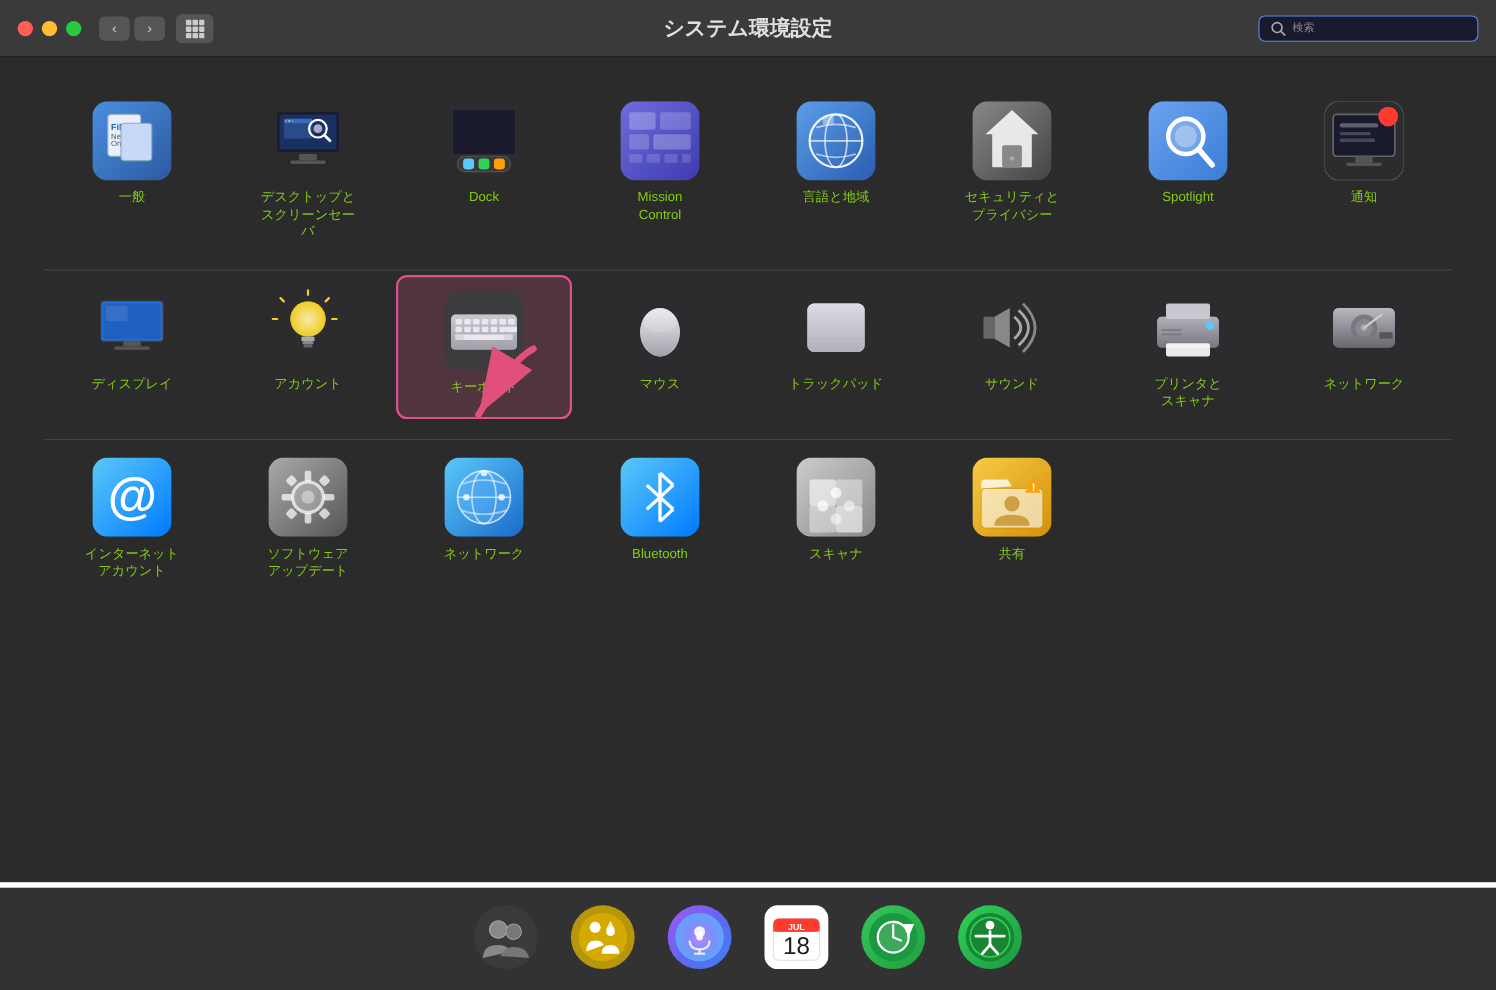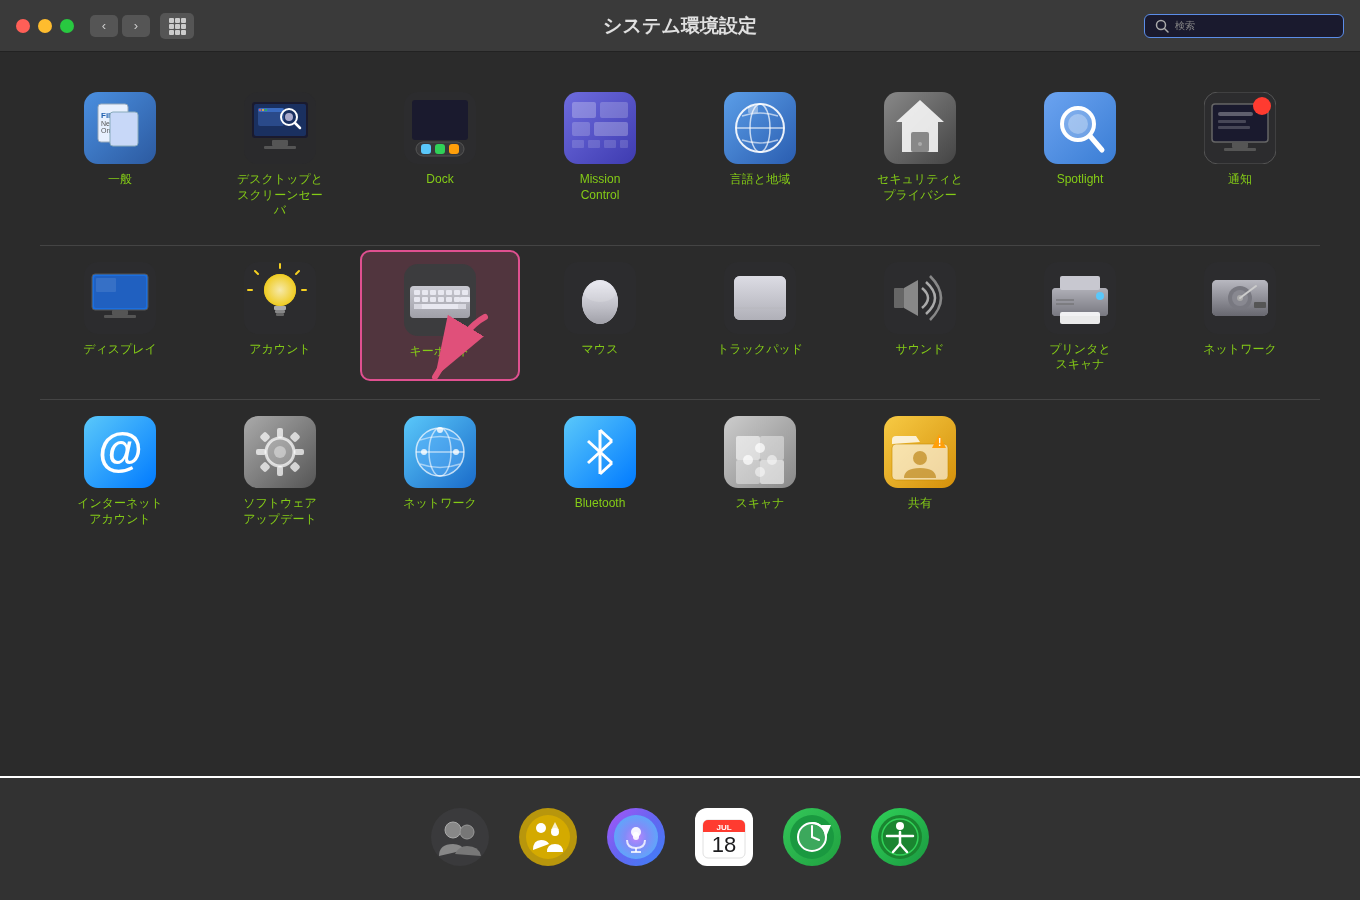--- a/index.html
+++ b/index.html
@@ -161,23 +161,23 @@
       border-top: 1px solid #444;
       margin: 4px 0 4px;
     }
 
     
     .bottom-dock {
       position: absolute;
       bottom: 0;
       left: 0;
       right: 0;
-      height: 124px;
+      height: 98px;
       background: #323232;
-      border-top: 2px solid #ffffff;
+      border-top: 5px solid #ffffff;
       display: flex;
       align-items: center;
       justify-content: center;
       gap: 30px;
       padding: 0 40px;
     }
 
     .dock-item {
       display: flex;
       flex-direction: column;

